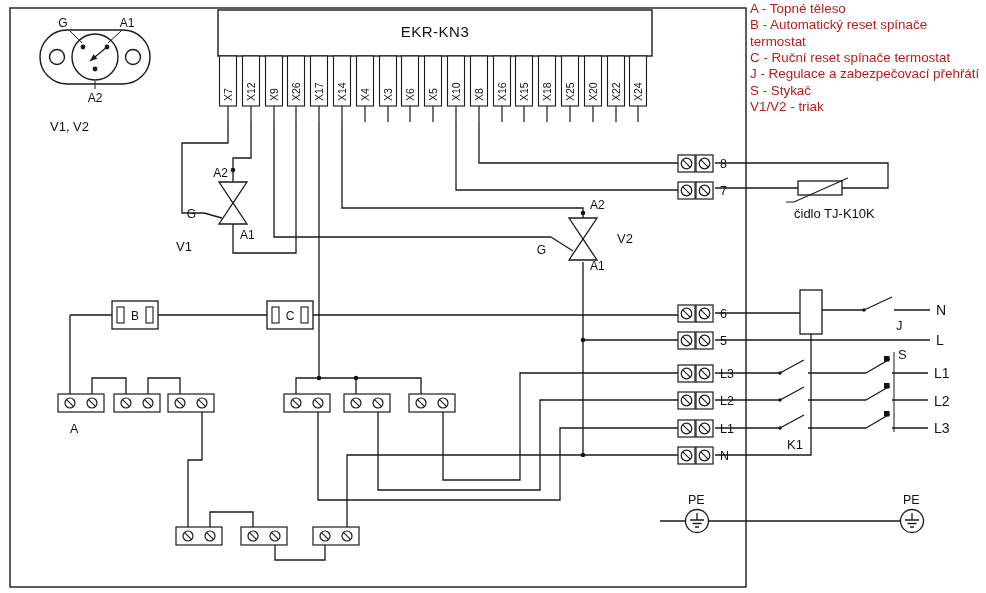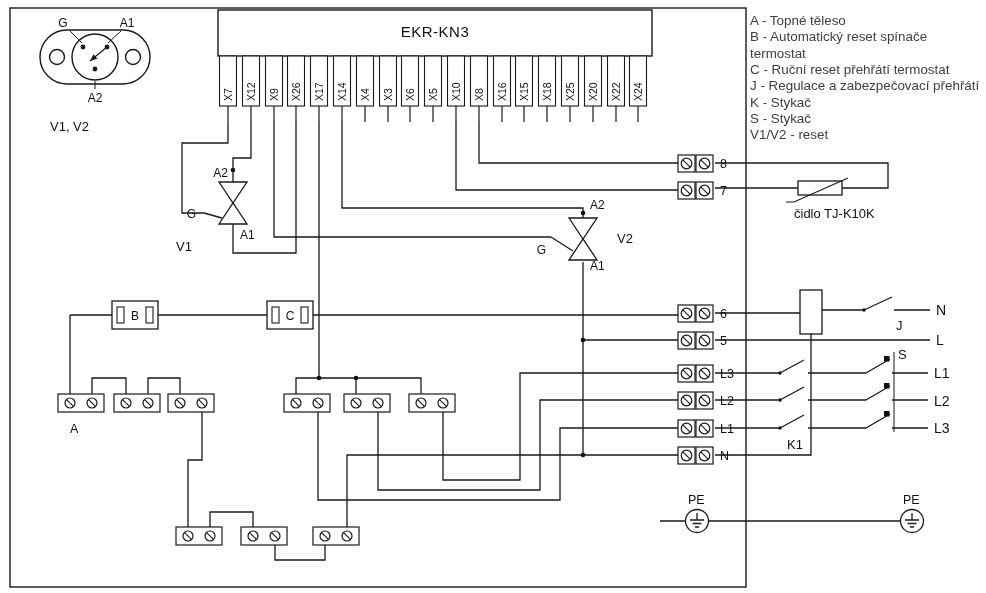--- a/index.html
+++ b/index.html
@@ -1,20 +1,20 @@
 <!DOCTYPE html>
 <html><head>
 <meta charset="utf-8">
 <style>
   html,body{margin:0;padding:0;background:#fff;}
   .stage{position:relative;width:986px;height:593px;background:#fff;overflow:hidden;
          font-family:"Liberation Sans",sans-serif;color:#000;}
   svg{position:absolute;left:0;top:0;}
   svg text{font-family:"Liberation Sans","DejaVu Sans",sans-serif;fill:#111;}
-  .legend{position:absolute;left:750px;top:13px;width:236px;font-size:13.4px;line-height:1.22;color:#404040;}
+  .legend{position:absolute;left:750px;top:1px;width:236px;font-size:13.4px;line-height:1.22;color:#b91c1c;}
   .legend div{white-space:normal;}
   .t10{font-size:10.5px;}
   .t12{font-size:12px;}
   .t125{font-size:12.5px;}
   .t13{font-size:13px;}
   .t14{font-size:14px;}
   .t15{font-size:15px;letter-spacing:.5px;}
 </style>
 </head>
 <body>
@@ -274,20 +274,19 @@
     <circle cx="912" cy="521" r="11.5" fill="#fff"></circle>
     <path d="M912,513V520 M905,520H919 M907.5,523.5H916.5 M910,527H914"></path>
   </g>
   <text x="688" y="504" class="t125">PE</text>
   <text x="903" y="504" class="t125">PE</text>
 </svg>
 
 <div class="legend">
   <div>A - Topné těleso</div>
   <div>B - Automatický reset spínače termostat</div>
-  <div>C - Ruční reset přehřátí termostat</div>
+  <div>C - Ruční reset spínače termostat</div>
   <div>J - Regulace a zabezpečovací přehřátí</div>
-  <div>K - Stykač</div>
   <div>S - Stykač</div>
-  <div>V1/V2 - reset</div>
+  <div>V1/V2 - triak</div>
 </div>
 
 </div>
 
 </body></html>

